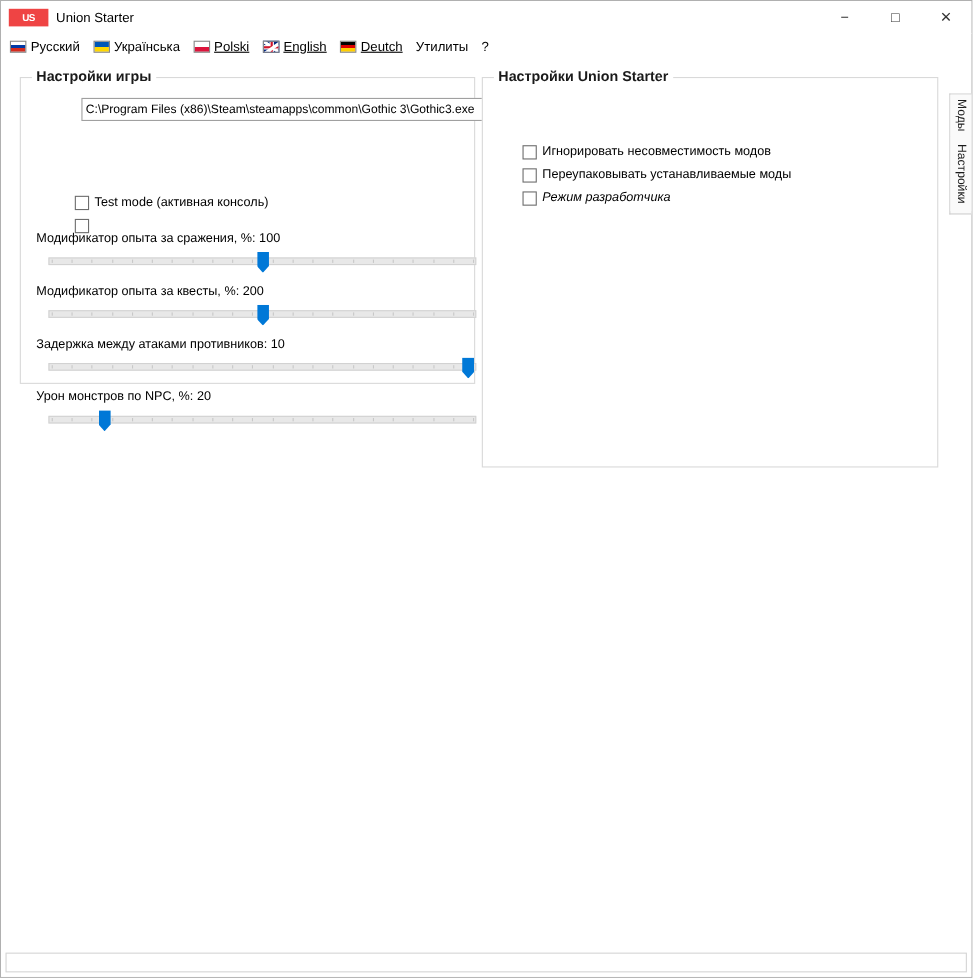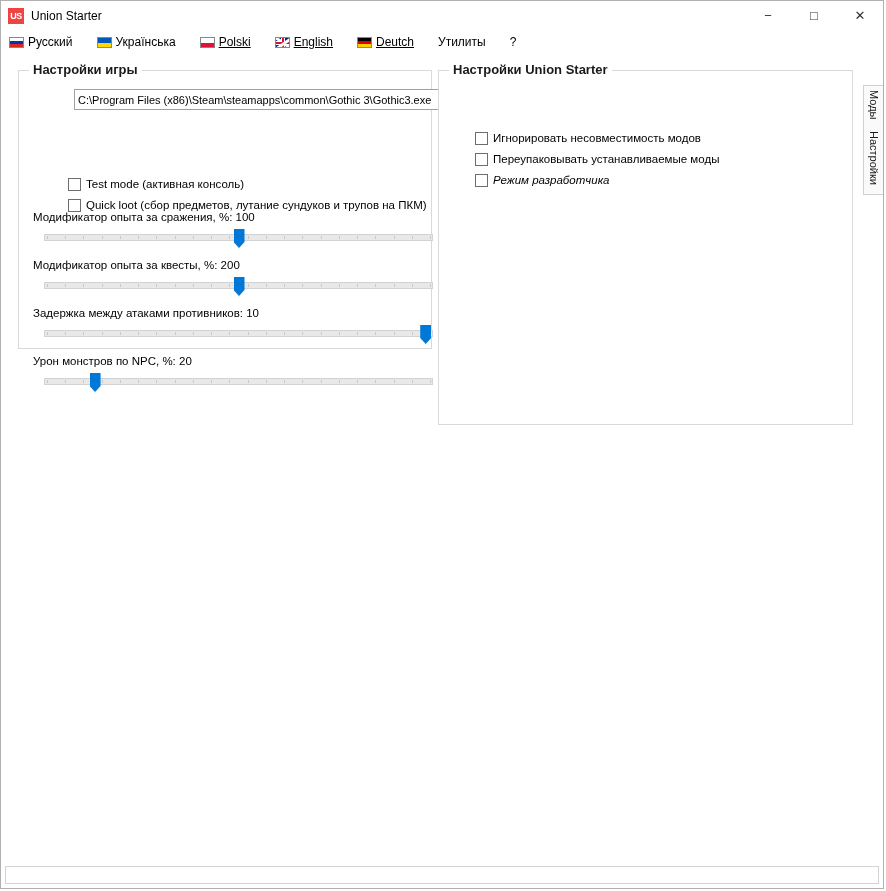--- a/index.html
+++ b/index.html
@@ -29,21 +29,21 @@
   
   .titlebar {
     height: 29px;
     display: flex;
     align-items: center;
     background: #ffffff;
     border-bottom: 1px solid #ffffff;
     flex: none;
   }
   .app-icon {
-    width: 16px;
+    width: 36px;
     height: 16px;
     margin-left: 7px;
     margin-right: 7px;
     background: #ef4444;
     color: #ffffff;
     font-size: 9px;
     font-weight: bold;
     line-height: 16px;
     text-align: center;
     letter-spacing: -0.5px;
@@ -64,21 +64,20 @@
     color: #333;
   }
   
   .menubar {
     height: 22px;
     display: flex;
     align-items: center;
     padding-left: 2px;
     flex: none;
     background: #ffffff;
-    gap: 12px;
   }
   .menu-item {
     display: flex;
     align-items: center;
     gap: 4px;
     padding: 2px 6px;
     font-size: 12px;
     color: #000;
     white-space: nowrap;
   }
@@ -369,21 +368,20 @@
         <input class="path-input" type="text" value="C:\Program Files (x86)\Steam\steamapps\common\Gothic 3\Gothic3.exe" style="">
         <div class="browse-btn">...</div>
       </div>
 
       <div class="chk-row" style="left:21px; top:107px;">
         <span class="chk-box"></span>
         <span>Test mode (активная консоль)</span>
       </div>
       <div class="chk-row" style="left:21px; top:128px;">
         <span class="chk-box"></span>
-        <span>Quick loot (сбор предметов, лутание сундуков и трупов на ПКМ)</span>
       </div>
 
       <div class="slider-block" style="top:140px;">
         <div class="slider-label">Модификатор опыта за сражения, %: 100</div>
         <div class="slider-track">
           <div class="slider-bar"></div>
           <div class="tickrow">
               <div class="tick" style="left: 0%;"></div>
               <div class="tick" style="left: 4.7619%;"></div>
               <div class="tick" style="left: 9.52381%;"></div>

